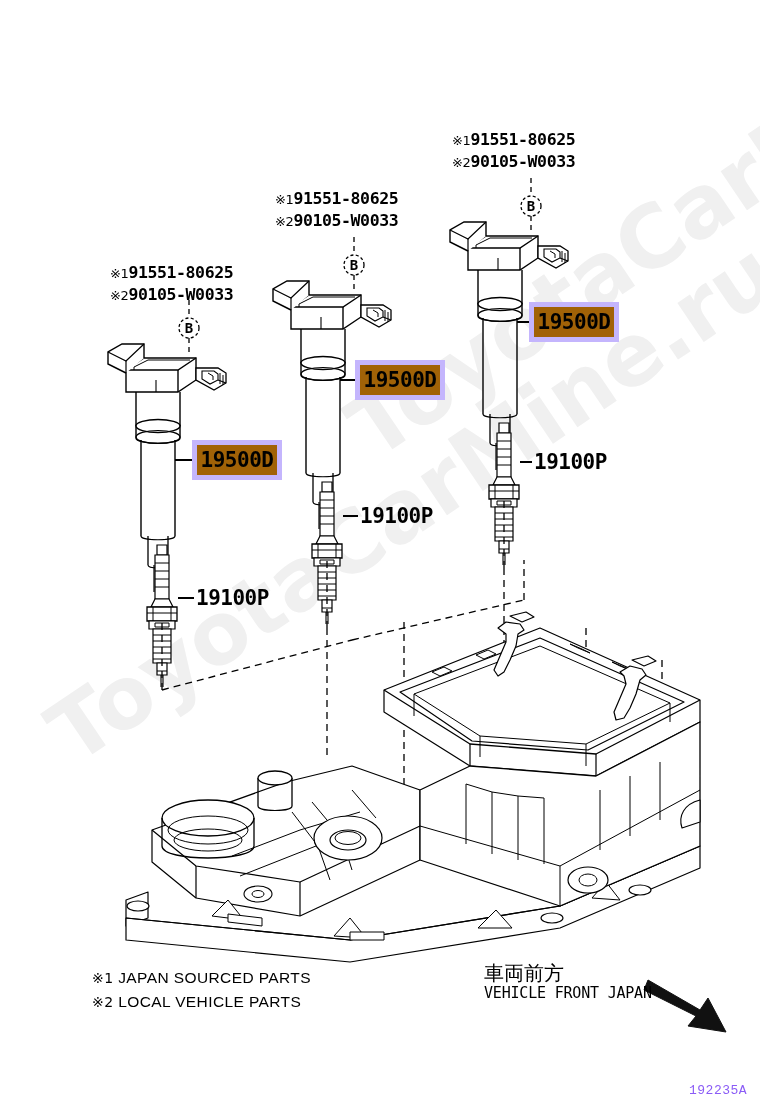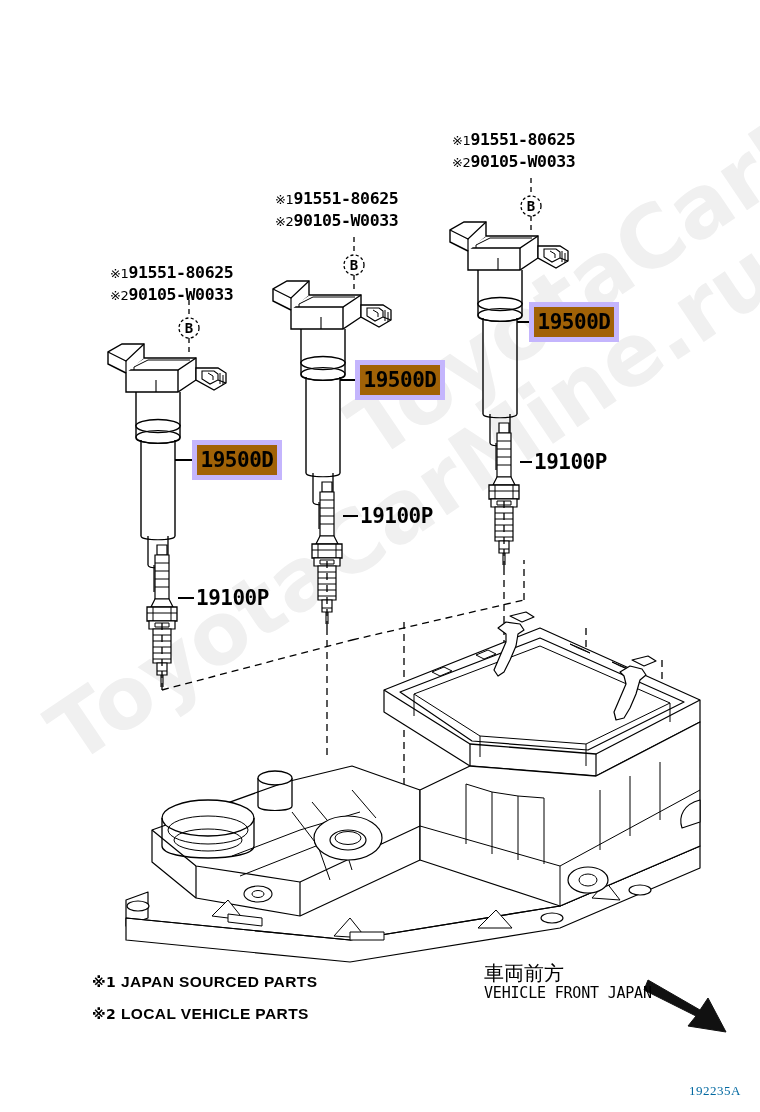--- a/index.html
+++ b/index.html
@@ -42,36 +42,36 @@
   }
   .hlbox span{
     color:#000;font-family:"DejaVu Sans Mono","Liberation Mono",monospace;
     font-size:21px;font-weight:700;letter-spacing:-0.5px;white-space:nowrap;
   }
 
   
   .legend{
     position:absolute;white-space:nowrap;color:#000;
     font-family:"Liberation Sans",sans-serif;
-    font-size:15.5px;font-weight:700;line-height:32px;letter-spacing:.4px;
+    font-size:15.5px;font-weight:400;line-height:24px;letter-spacing:.4px;
   }
   .legend .mk{font-family:"DejaVu Sans",sans-serif;font-size:14px;}
 
   .frontjp{
     position:absolute;white-space:nowrap;color:#000;
     font-family:"DejaVu Sans",sans-serif;font-size:20px;font-weight:400;
   }
   .fronten{
     position:absolute;white-space:nowrap;color:#000;
     font-family:"DejaVu Sans Mono","Liberation Mono",monospace;
     font-size:15px;font-weight:400;letter-spacing:-0.2px;
   }
   .diagid{
-    position:absolute;white-space:nowrap;color:#0369a1;
-    font-family:Liberation Serif, serif;
+    position:absolute;white-space:nowrap;color:#8b5cf6;
+    font-family:Liberation Mono, monospace;
     font-size:13px;font-weight:400;letter-spacing:.5px;
   }
 </style>
 </head>
 <body>
 
 <div id="stage">
 
   <div class="wm" id="wm1">ToyotaCarMine.ru</div>
   <div class="wm" id="wm2">ToyotaCarMine.ru</div>

